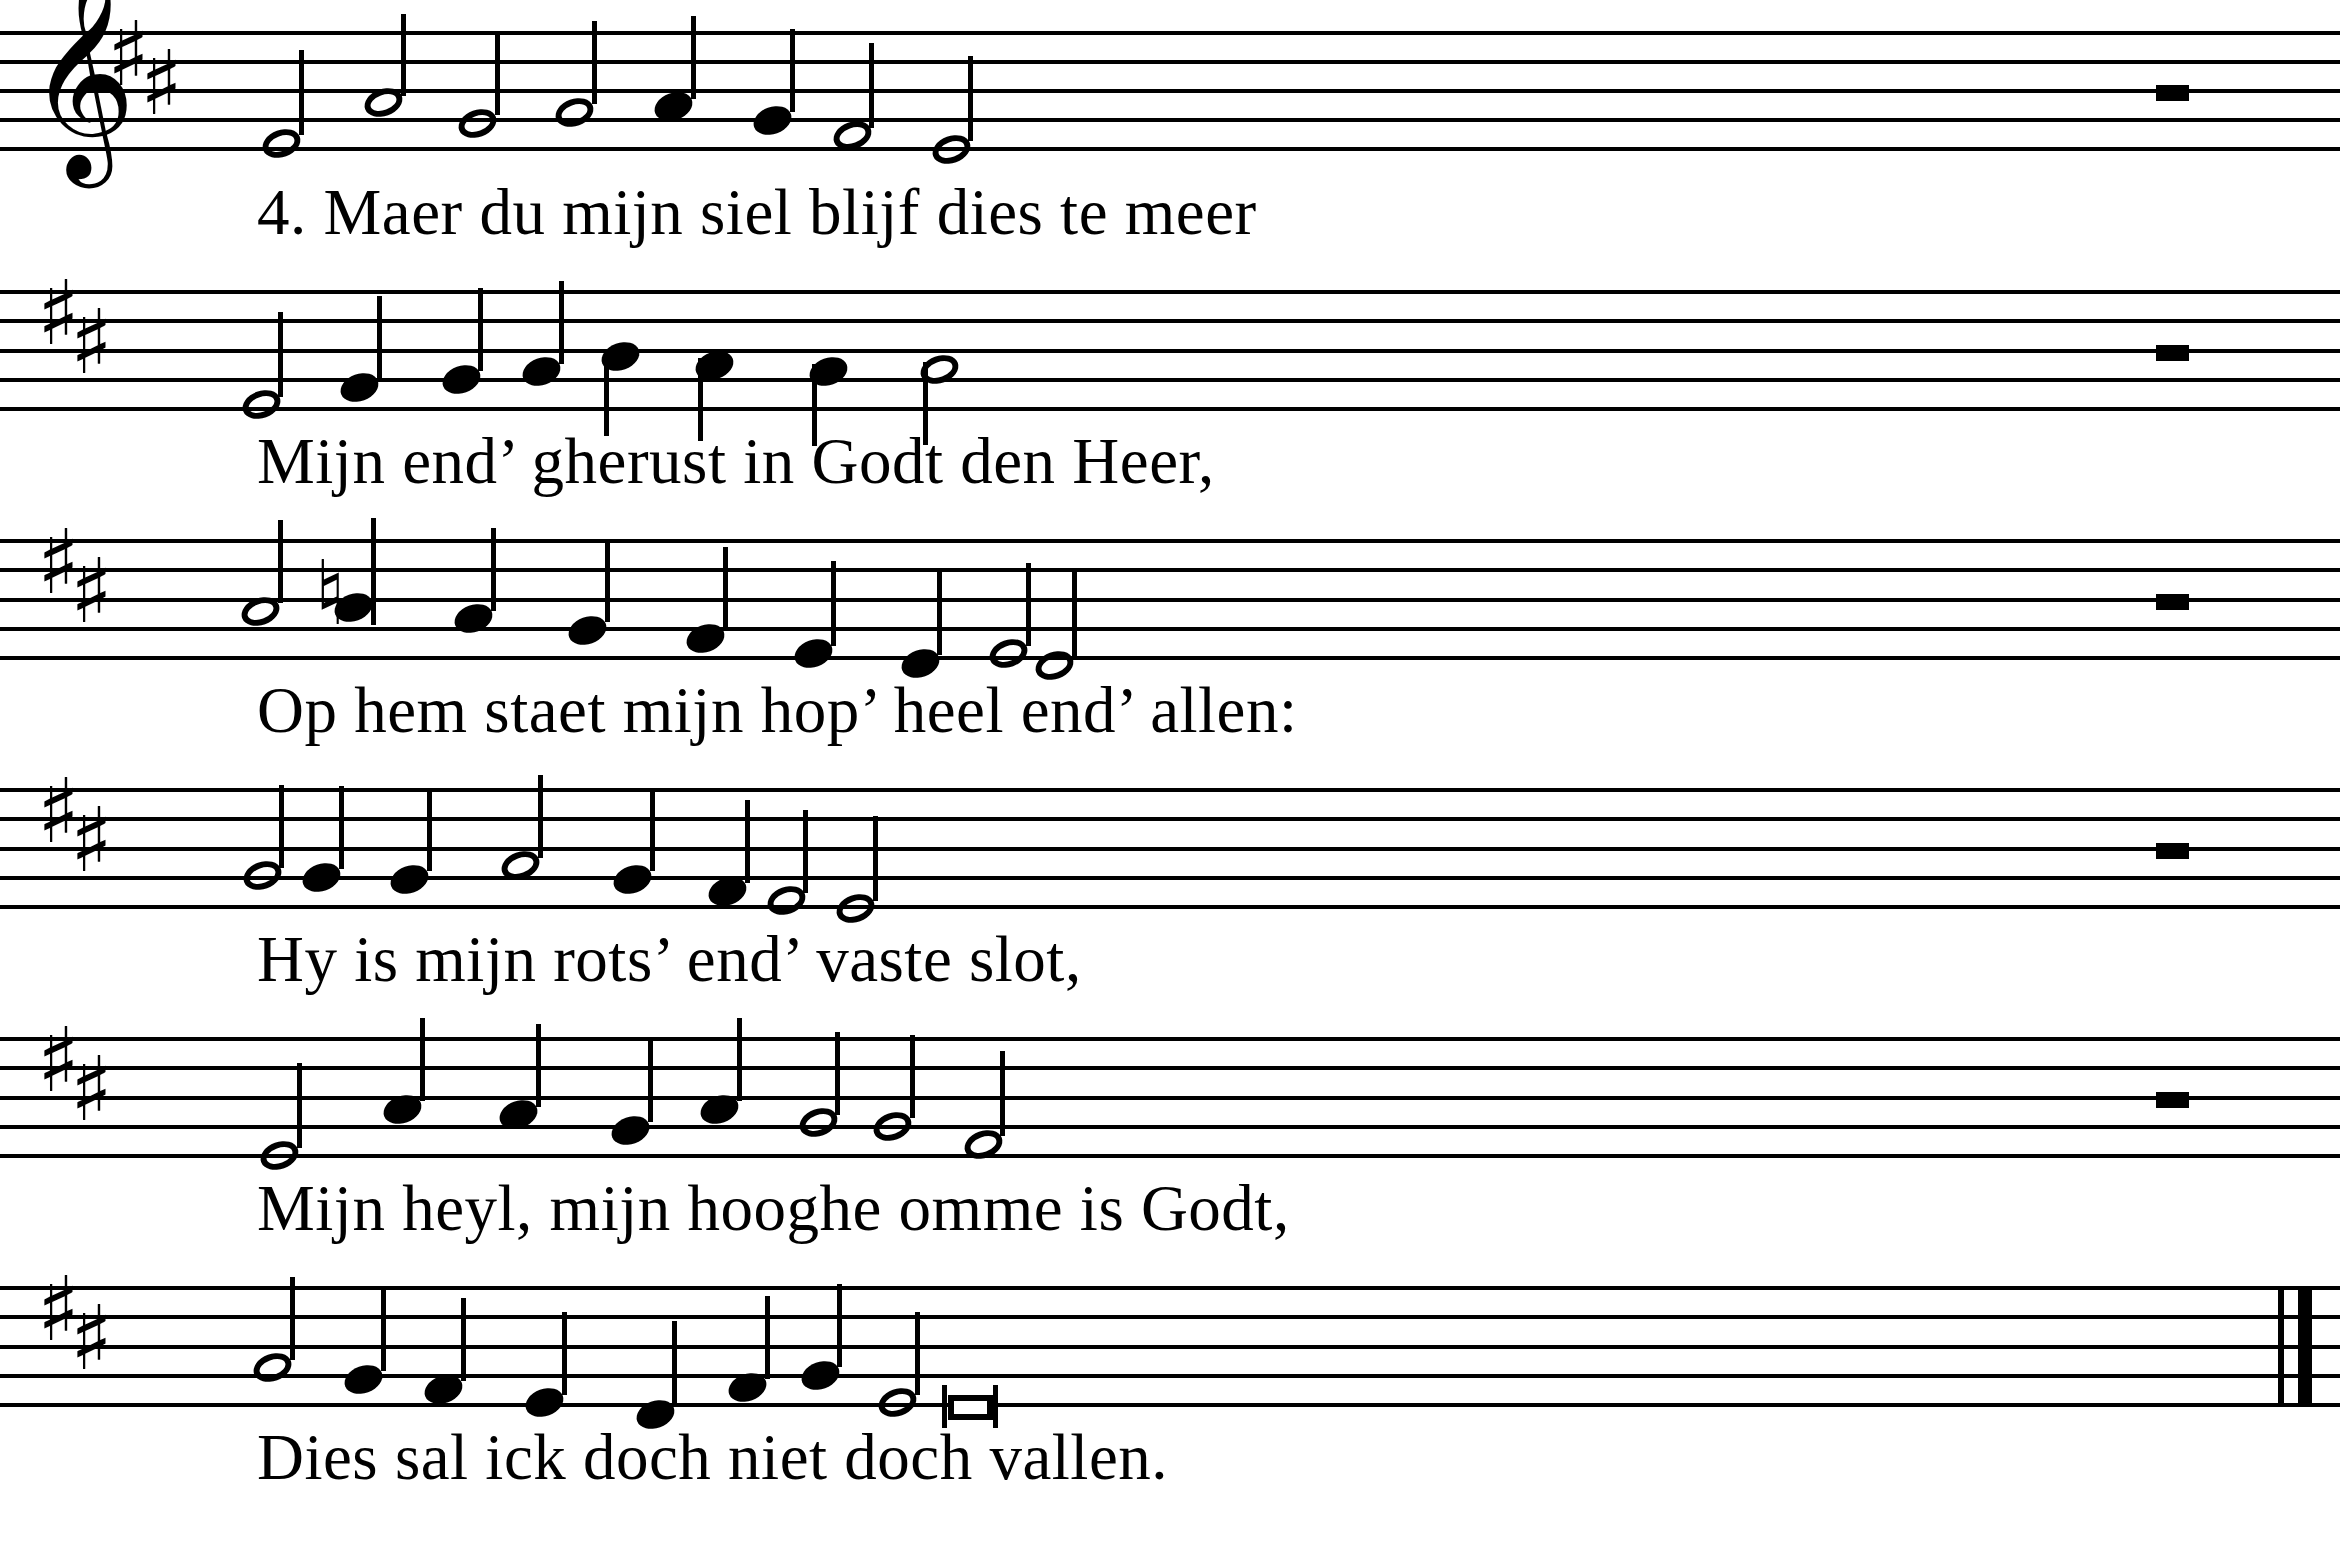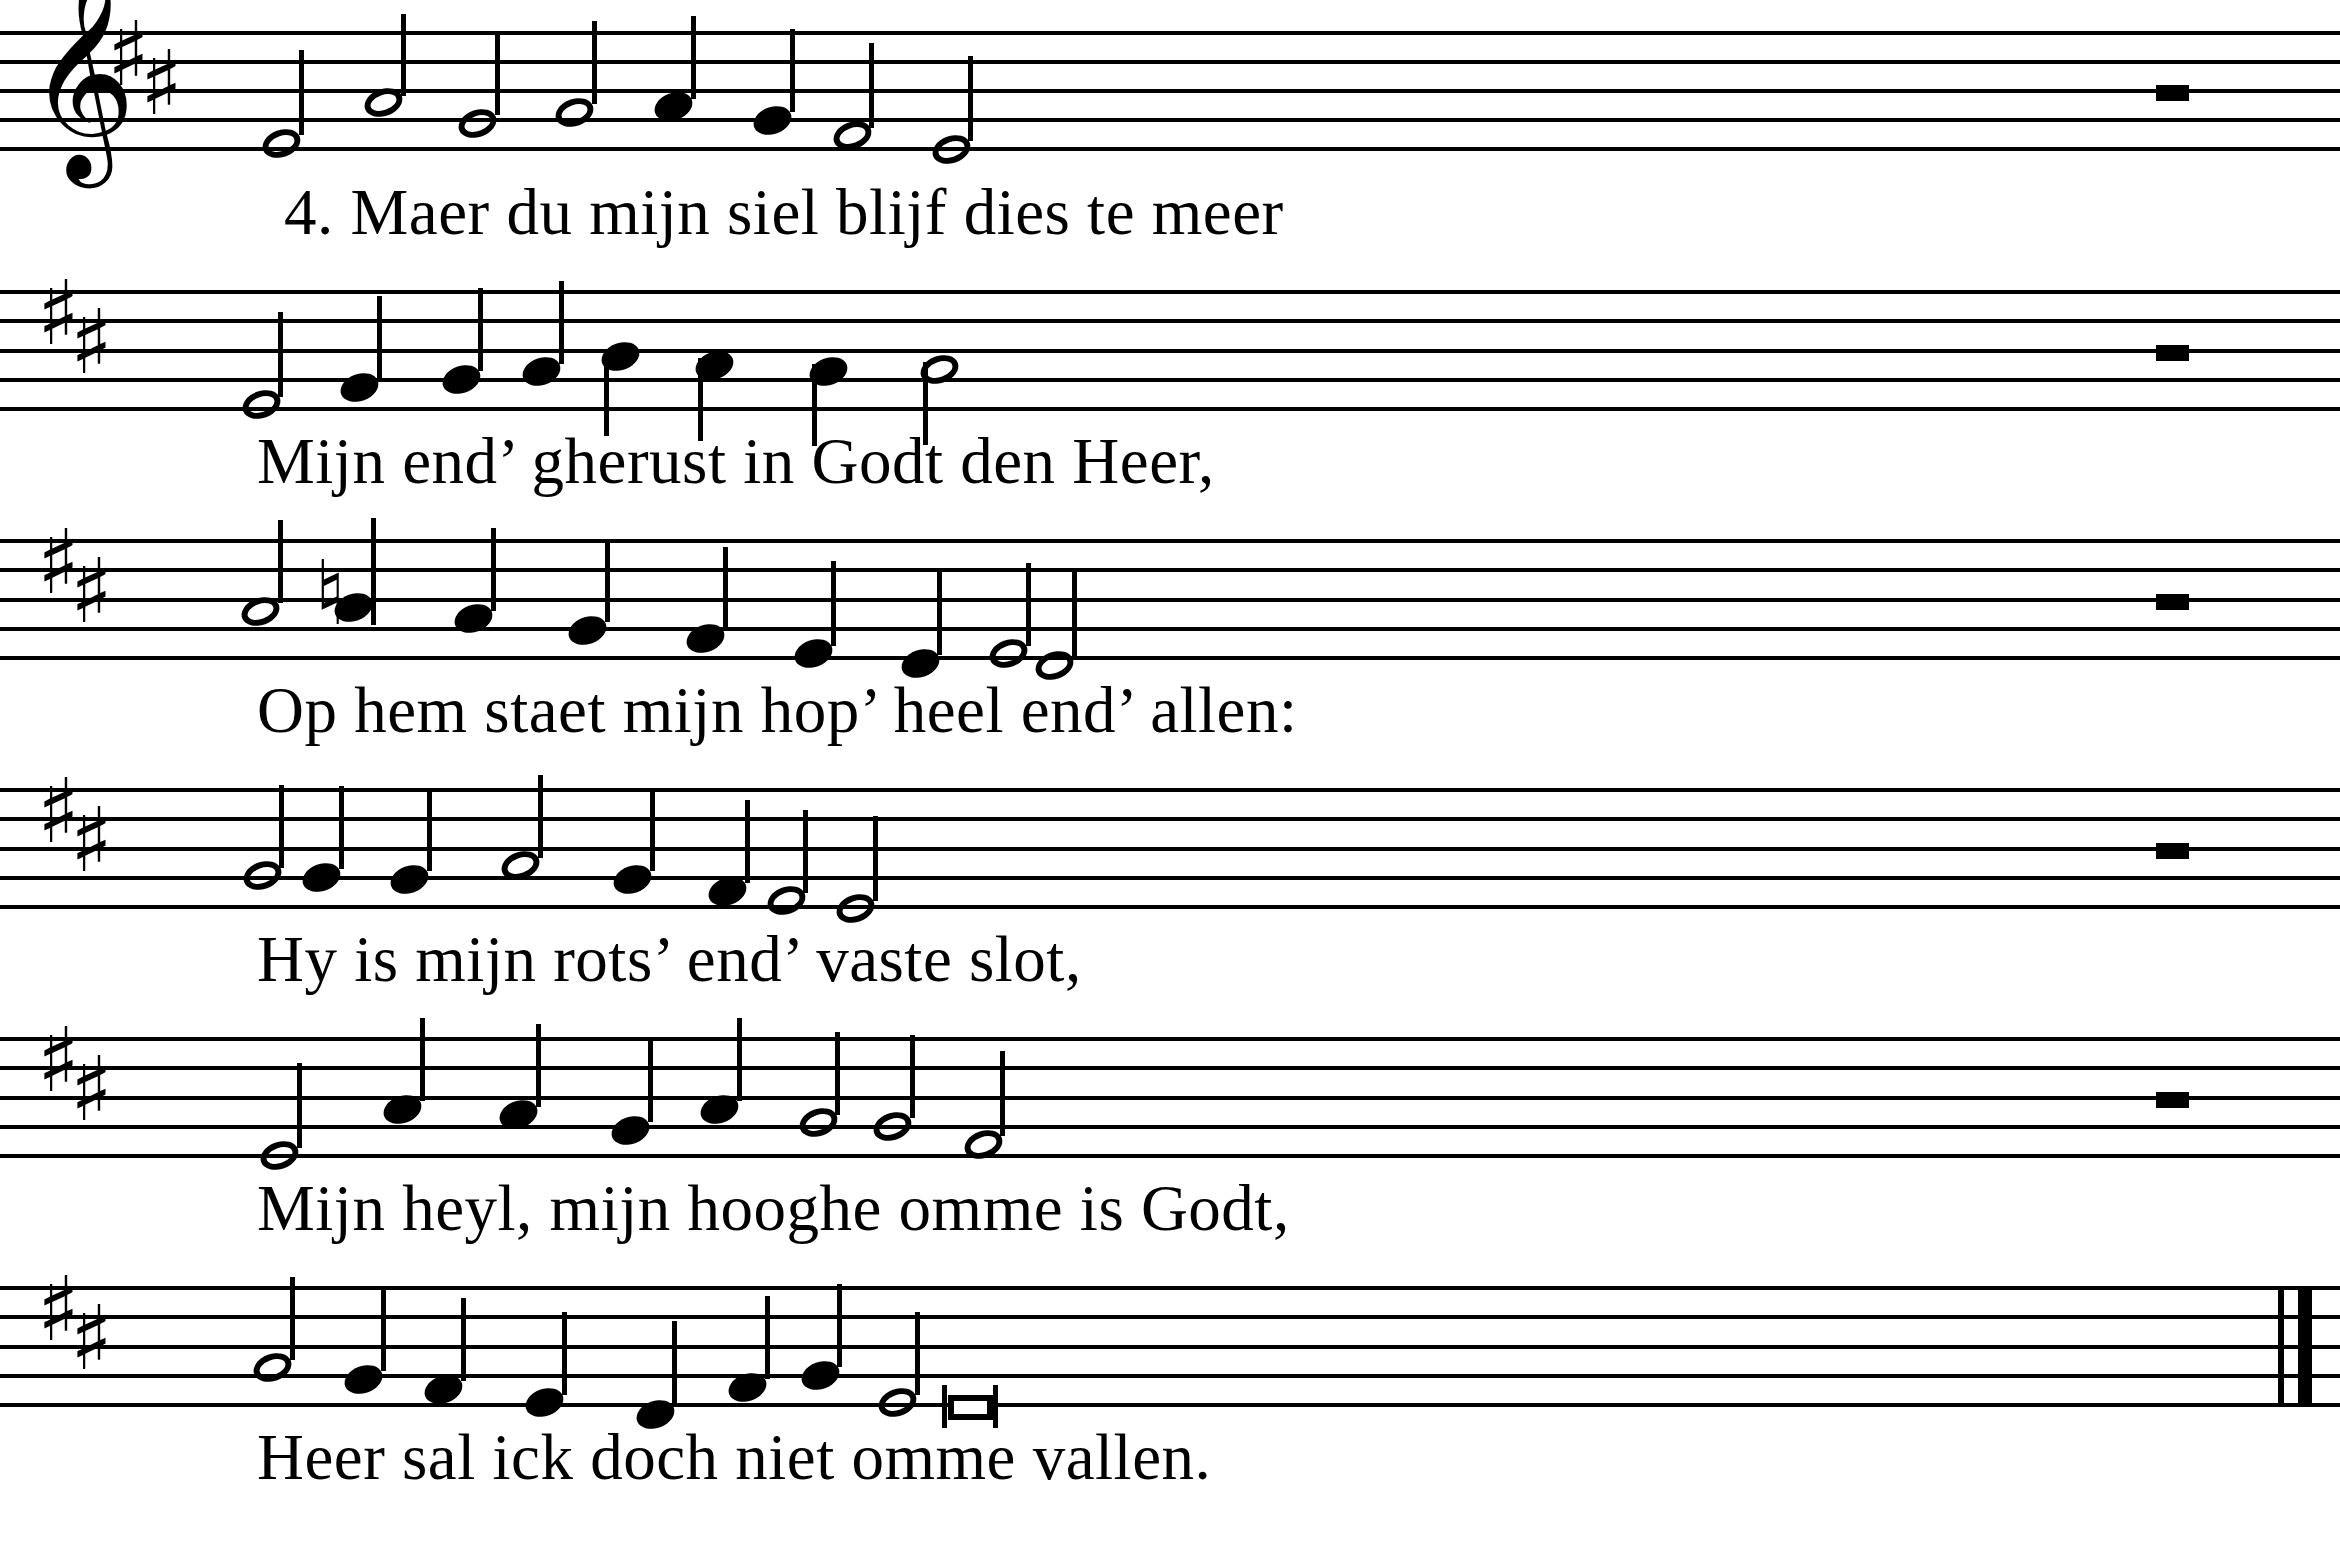--- a/index.html
+++ b/index.html
@@ -113,21 +113,21 @@
 
   
   .lyric {
     font-size: 65px;
     line-height: 1;
     padding-left: 257px;
     height: 89px;
     white-space: nowrap;
     letter-spacing: 0.5px;
   }
-  .lyric.first { padding-left: 257px; margin-left: 27px; }
+  .lyric.first { padding-left: 257px; }
 </style>
 </head>
 <body>
 
 <div id="sheet">
 
   <div class="system">
     <div class="staff" style="height:180px;">
       <div class="staffline" style="top:31px;"></div>
       <div class="staffline" style="top:60px;"></div>
@@ -367,17 +367,17 @@
       <div class="note open" style="left:878px; top:124px;"></div>
       <div class="stem" style="left:915px; top:47px; height:83px;"></div>
 
       <div class="breve" style="left:948px; top:130px;"></div>
       <div class="breve-bar" style="left:942px; top:120px;"></div>
       <div class="breve-bar" style="left:993px; top:120px;"></div>
 
       <div class="barline" style="left:2278px; top:21.3px; height:120px;"></div>
       <div class="barline thick" style="left:2298px; top:21.3px; height:120px;"></div>
     </div>
-    <div class="lyric">Heer sal ick doch niet omme vallen.</div>
+    <div class="lyric">Dies sal ick doch niet doch vallen.</div>
   </div>
 
 </div>
 
 
 </body></html>

